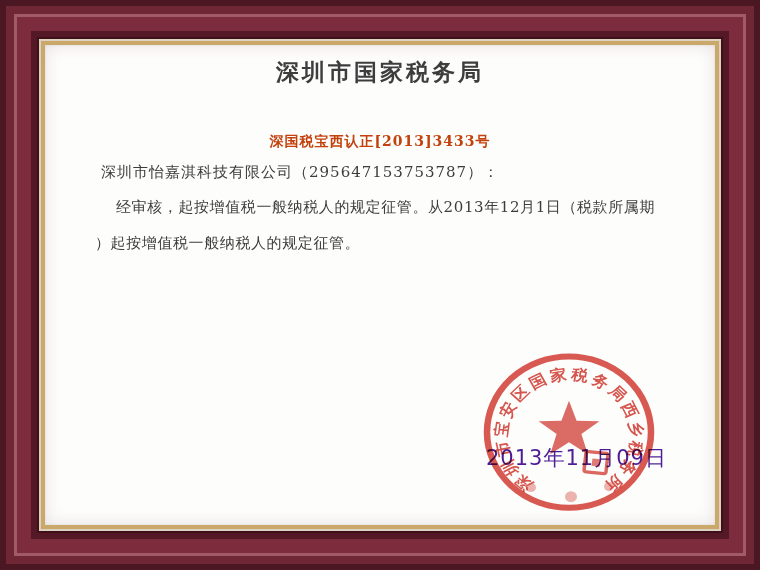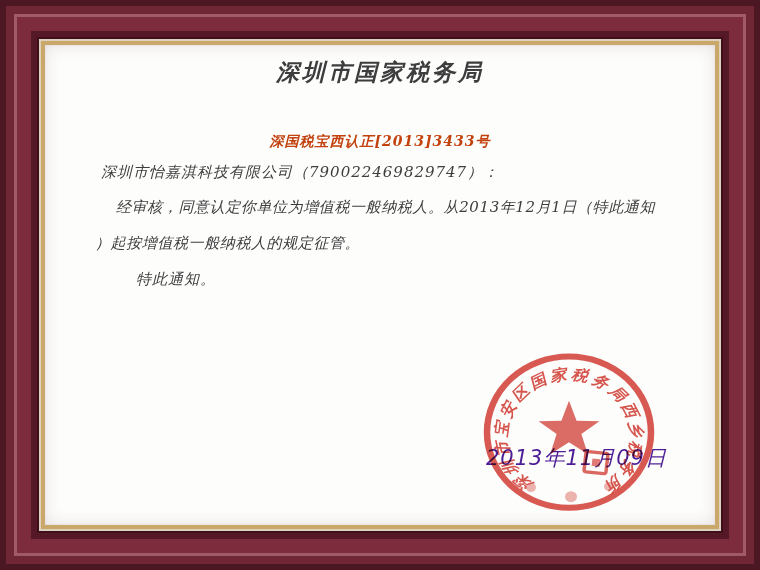--- a/index.html
+++ b/index.html
@@ -21,21 +21,20 @@
   .f7{height:100%;border:2px solid var(--frame-lip-light,#ddd2c0);}
   .f8{height:100%;border:4px solid var(--gold-trim,#c9a86a);}
 
   
   .paper{
     position:relative;height:100%;
     background:var(--paper,#fdfdfc);
     box-shadow:inset 0 0 16px rgba(90,40,40,.14), inset 0 0 3px rgba(0,0,0,.08);
     color:var(--ink,#3d3d3d);
     font-family:"DejaVu Serif","Liberation Serif",serif;
-    font-style:italic;
   }
   .line{position:absolute;white-space:nowrap;}
   .centered{left:0;right:0;text-align:center;}
 
   .title-authority{top:12px;font-size:23px;font-weight:bold;letter-spacing:3px;}
   .title-notice{top:44px;font-size:24px;font-weight:bold;letter-spacing:2px;}
   .doc-number{top:88px;font-size:14px;font-weight:600;letter-spacing:1px;color:#c2410c;}
   .recipient{top:118px;left:56px;font-size:15px;letter-spacing:1px;}
   .body1{top:153px;left:41px;font-size:15px;letter-spacing:.6px;text-indent:30px;}
   .body2{top:189px;left:41px;font-size:15px;letter-spacing:.6px;margin-left:9px;}
@@ -77,27 +76,26 @@
               <div class="f7">
                 <div class="f8">
 
                   <div class="paper">
 
                     <div class="line centered title-authority">深圳市国家税务局</div>
 
 
                     <div class="line centered doc-number">深国税宝西认正[2013]3433号</div>
 
-                    <div class="line recipient">深圳市怡嘉淇科技有限公司（790022469829747）：</div>
+                    <div class="line recipient">深圳市怡嘉淇科技有限公司（295647153753787）：</div>
 
-                    <div class="line body1">经审核，同意认定你单位为增值税一般纳税人。从2013年12月1日（特此通知</div>
+                    <div class="line body1">经审核，起按增值税一般纳税人的规定征管。从2013年12月1日（税款所属期</div>
 
                     <div class="line body2">）起按增值税一般纳税人的规定征管。</div>
 
-                    <div class="line closing">特此通知。</div>
 
                     <div class="line date">2013年11月09日</div>
 
                     <svg class="seal" viewBox="0 0 180 180" preserveAspectRatio="none">
                       <ellipse class="seal-ring" cx="90" cy="88" rx="82" ry="82"></ellipse>
                       <g id="seal-arc">
                           <text x="48.513902405750784" y="139.07497917959842" transform="rotate(-138 48.513902405750784 139.07497917959842)" class="seal-char">深</text>
                           <text x="36.091314370676415" y="123.62439572822231" transform="rotate(-119.6 36.091314370676415 123.62439572822231)" class="seal-char">圳</text>
                           <text x="29.180780368350128" y="105.04252977563827" transform="rotate(-101.2 29.180780368350128 105.04252977563827)" class="seal-char">市</text>
                           <text x="28.48888851850237" y="85.22933951901314" transform="rotate(-82.8 28.48888851850237 85.22933951901314)" class="seal-char">宝</text>

